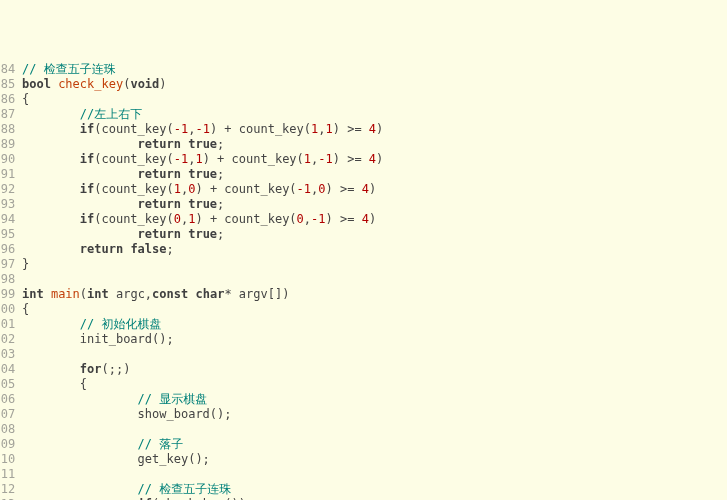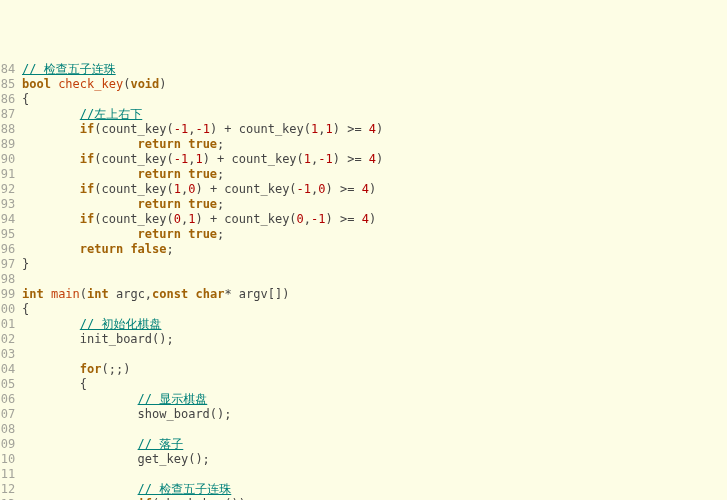--- a/index.html
+++ b/index.html
@@ -29,22 +29,22 @@
     text-align: center;
     color: #a3a39a;
     padding-right: 2px;
   }
   .src {
     position: absolute;
     left: 22px; top: 0;
     padding: 2px 0;
   }
   .line { display:block; height:15px; }
-  .cm { color:#008079;text-decoration:underline; }          
-  .kw { color:#a16207; font-weight:bold;text-align:center; }  
+  .cm { color:#008079; }          
+  .kw { color:#404040; font-weight:bold;text-align:center; }  
   .fn { color:#c2410c; }          
   .num { color:#b00000; }          
   .pn { color:#444; }
 </style>
 </head>
 <body>
 
 
 
 <div class="code-wrap">

